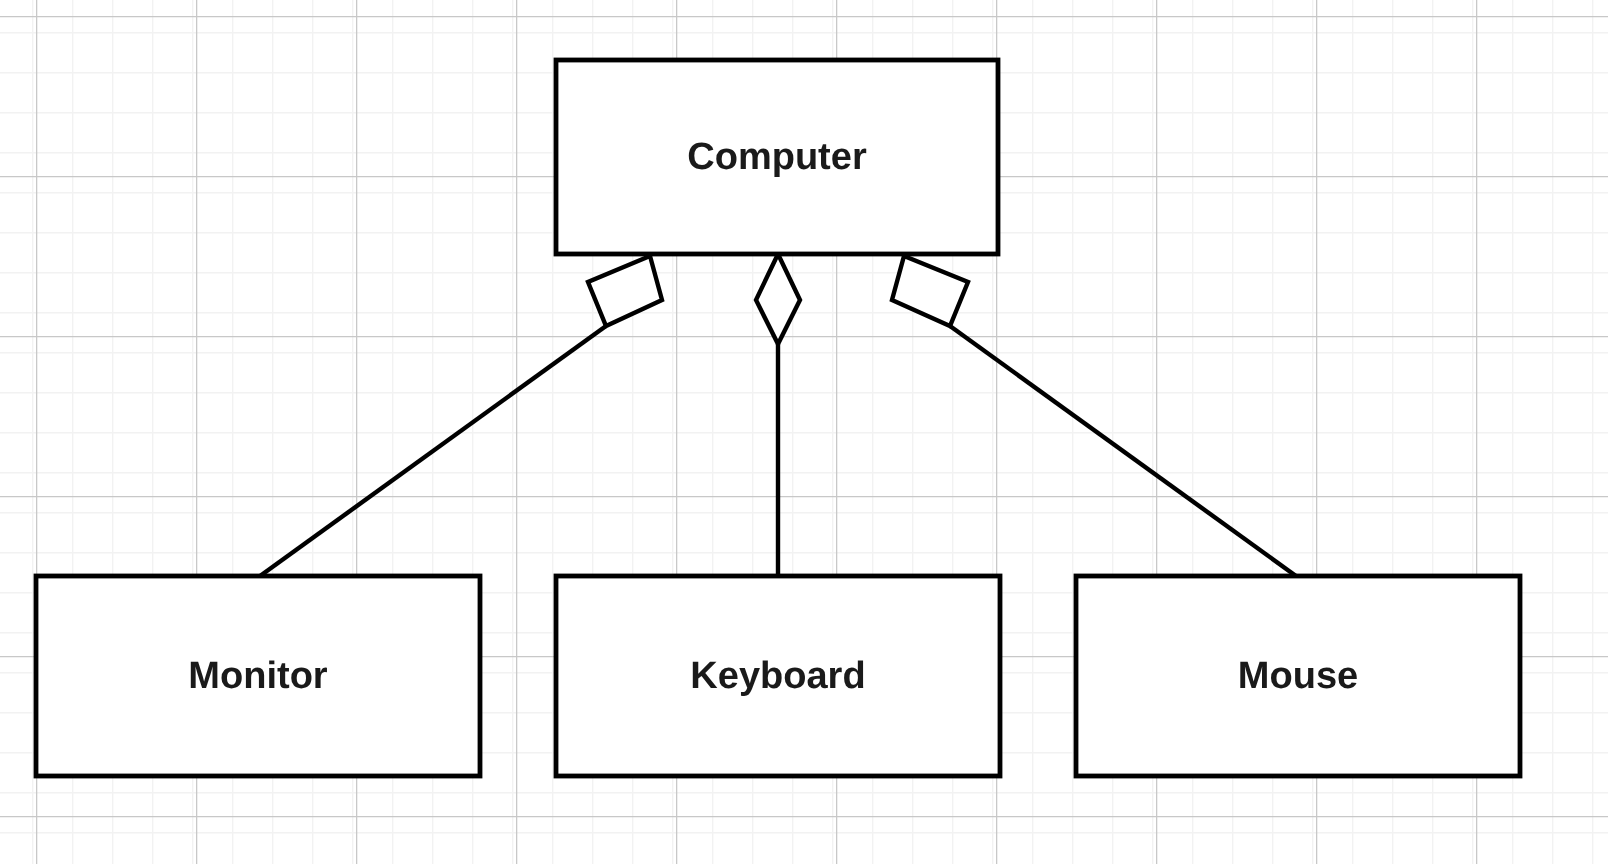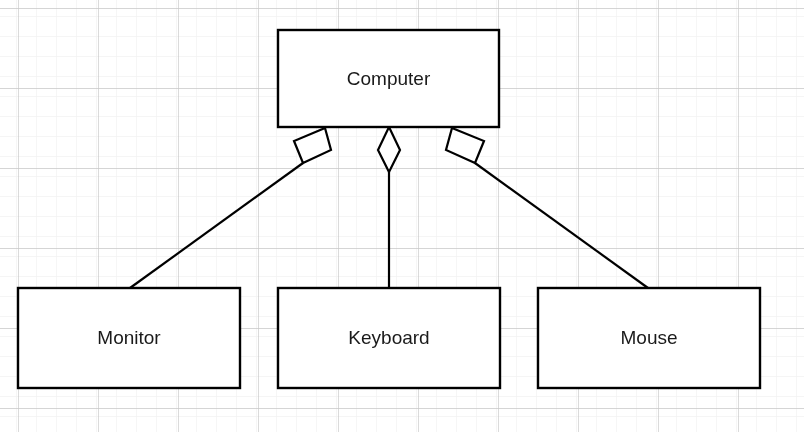--- a/index.html
+++ b/index.html
@@ -6,20 +6,21 @@
     margin: 0;
     padding: 0;
     background: #ffffff;
   }
   #canvas {
     position: relative;
     width: 804px;
     height: 432px;
     background-color: #ffffff;
     overflow: hidden;
+    font-weight: bold;
   }
   #grid-layer, #diagram-layer {
     position: absolute;
     top: 0;
     left: 0;
     width: 804px;
     height: 432px;
   }
   .node-label {
     font-family: "Liberation Sans", sans-serif;

